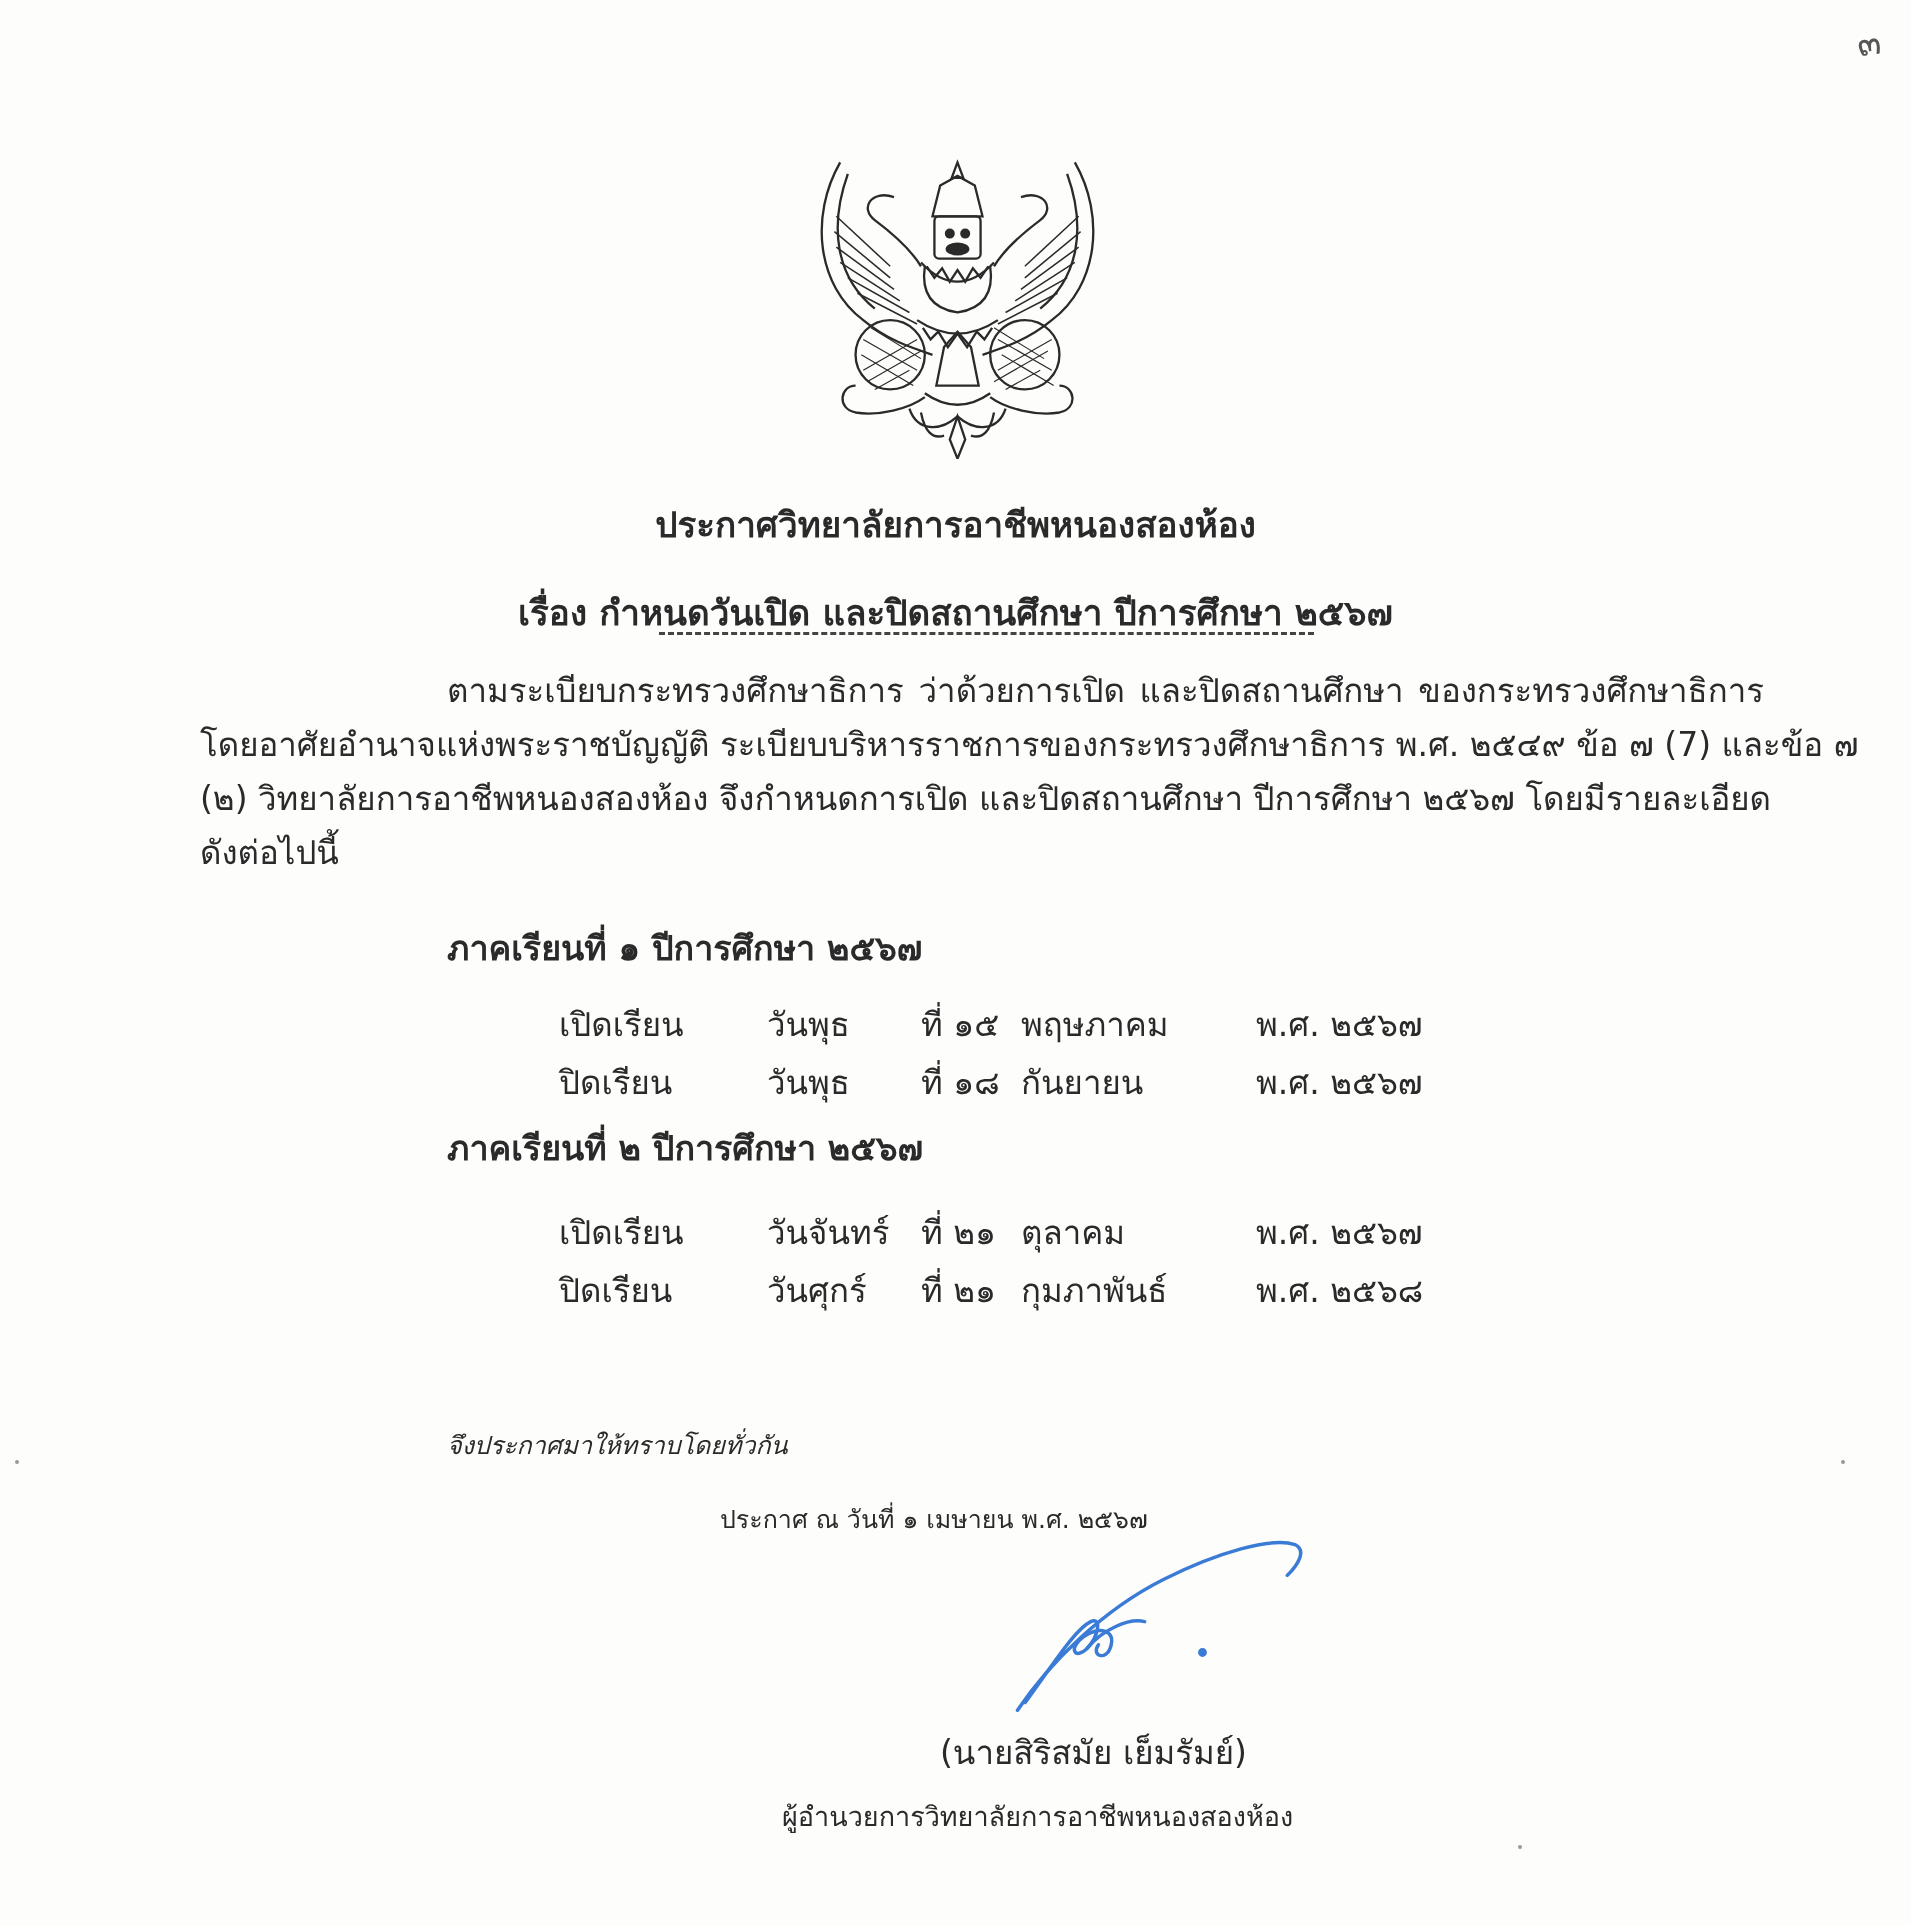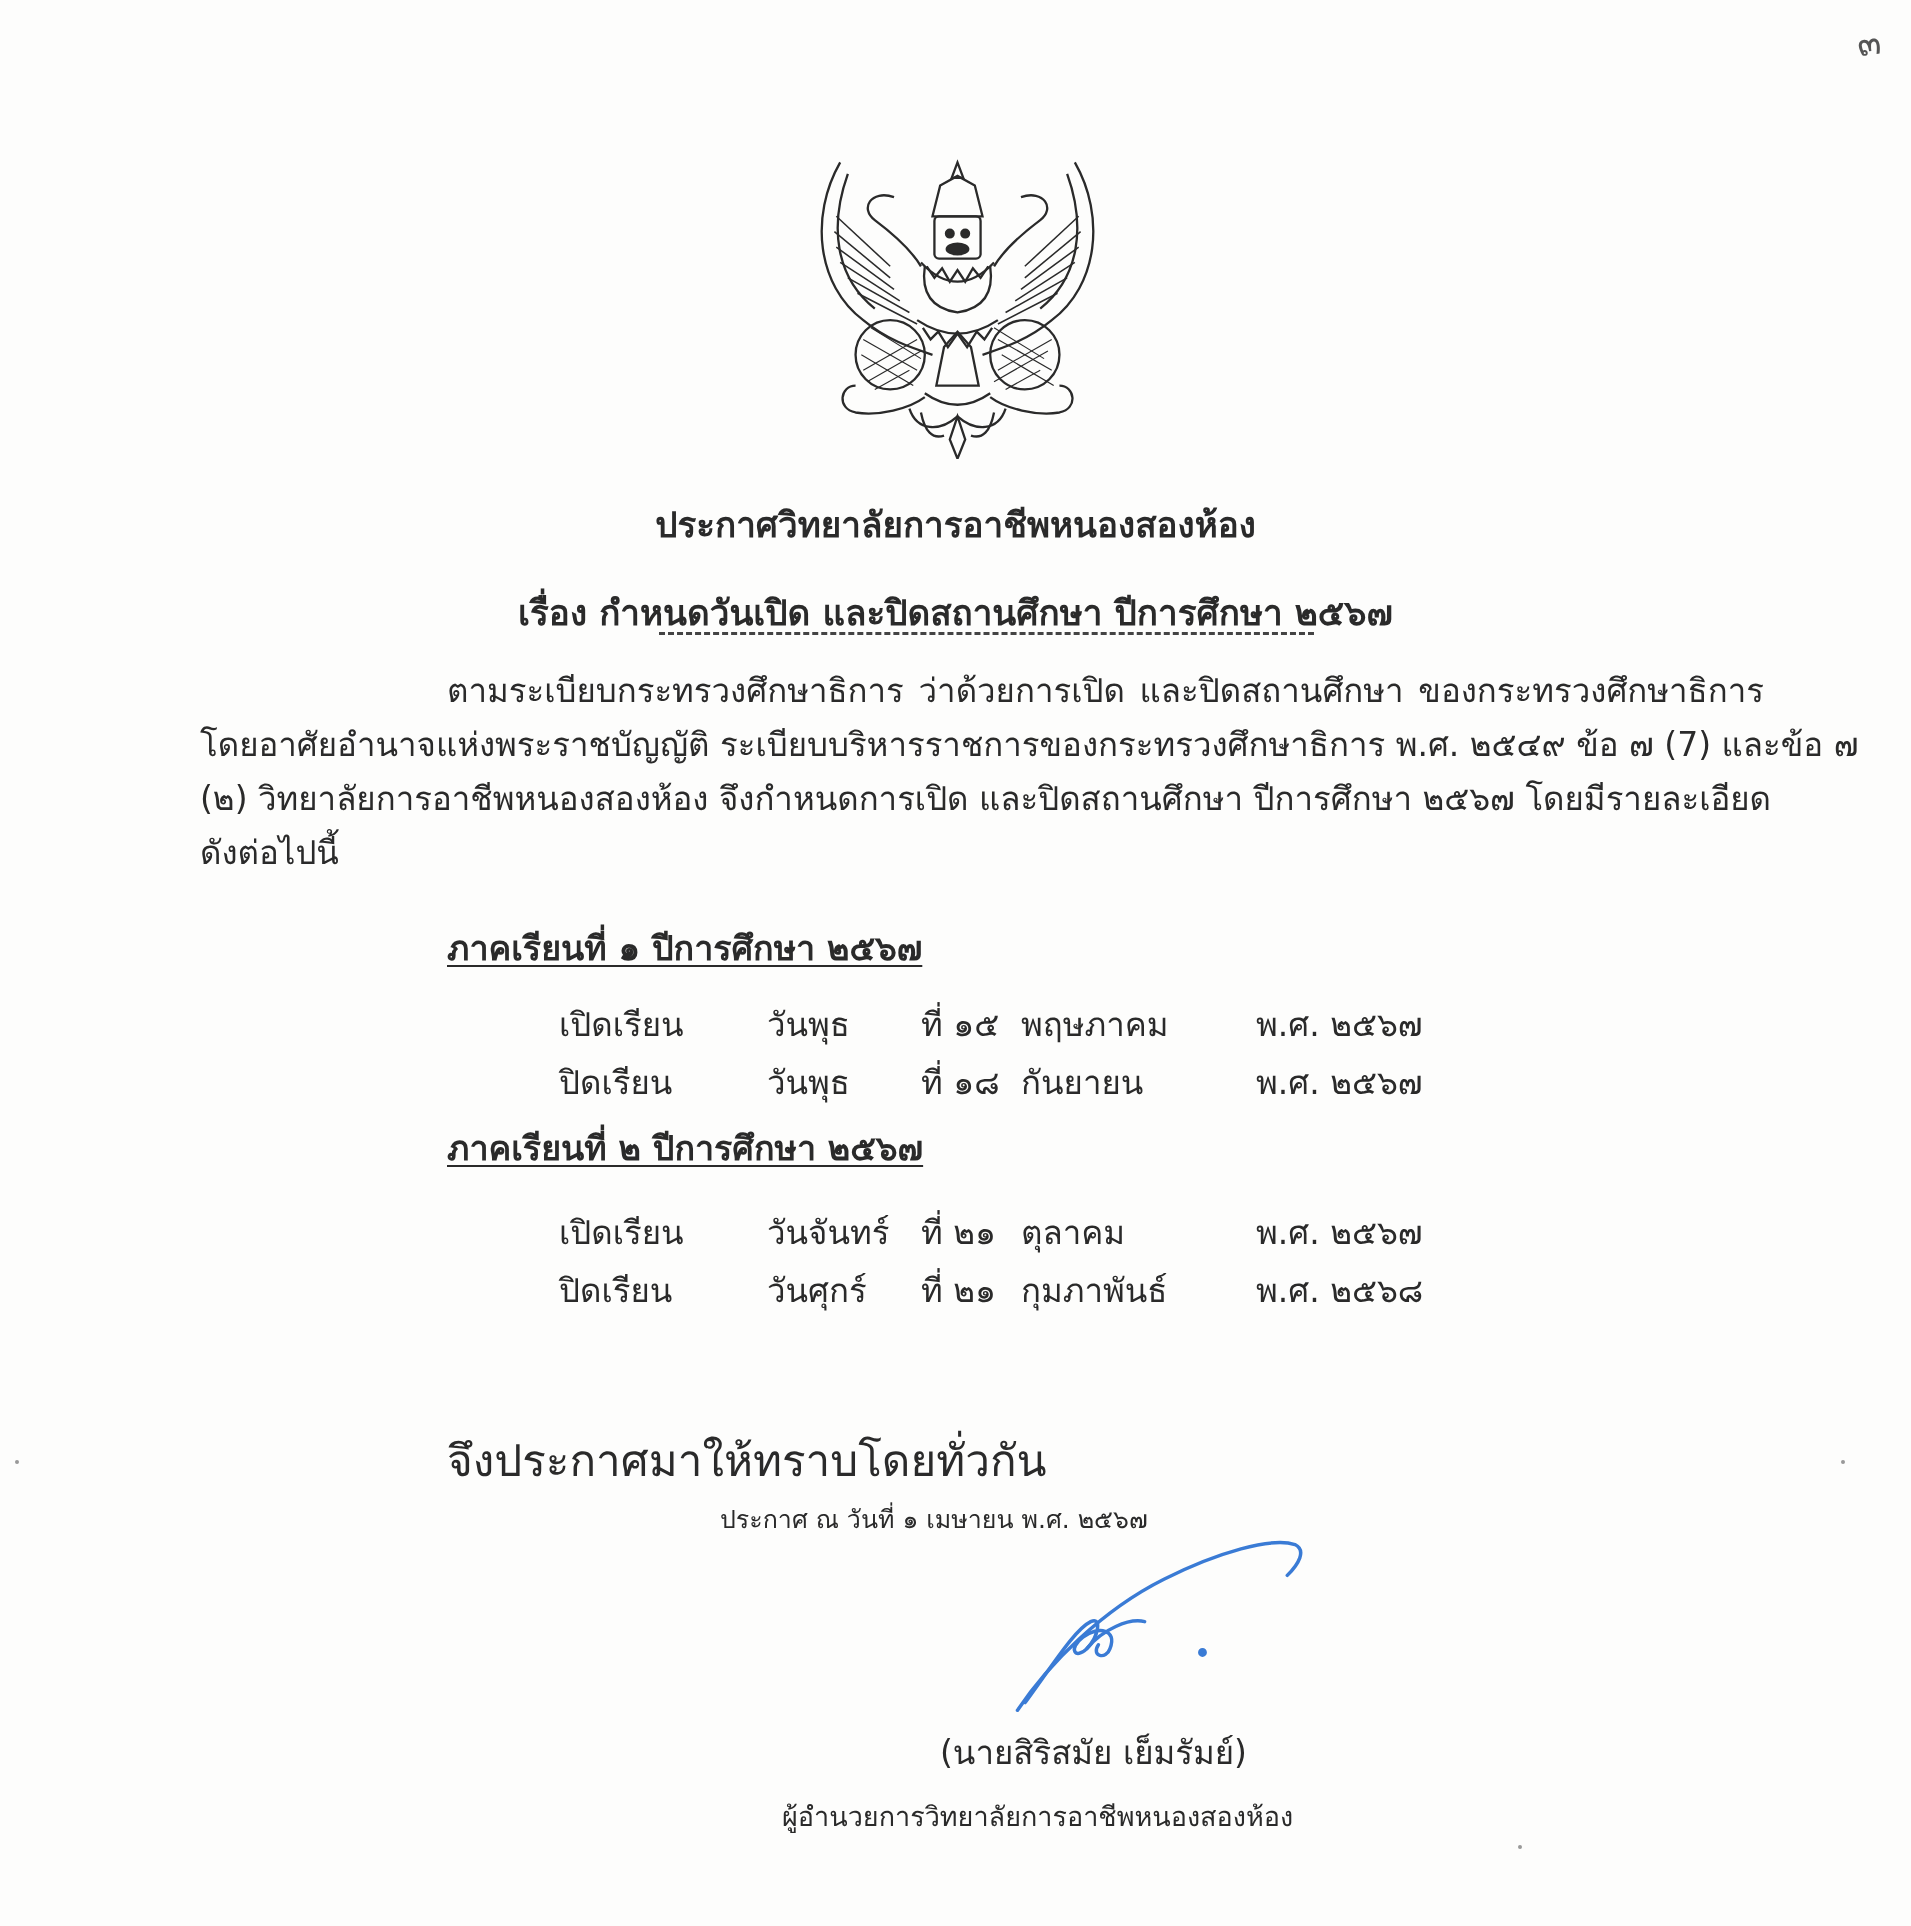--- a/index.html
+++ b/index.html
@@ -11,29 +11,29 @@
   .page-num { left:1857px; top:15.4px; font-size:35px; color:#555; transform:rotate(-8deg); }
   .emblem { left:794px; top:139px; width:327px; height:320px; }
   .title { left:0; width:1911px; text-align:center; font-weight:bold; font-size:35px; letter-spacing:0; }
   .t1 { top:497px; }
   .t2 { top:555px;margin-top:30px; }
   .rule { left:659px; top:632px; width:655px; border-top:3.1px dashed #444; height:0; }
   .body-text { font-size:33px; line-height:1; white-space:nowrap; }
   .para { left:200px; width:1564px; }
   .para .ln { position:absolute; left:0; width:1564px; white-space:nowrap; text-align:justify; text-align-last:justify; }
   .para .ln.last { text-align-last:left; }
-  .sec-head { left:447px; font-size:34px; font-weight:bold; text-decoration:underline; text-underline-offset:4.6px; text-decoration-thickness:2.3px; white-space:nowrap; }
+  .sec-head { left:447px; font-size:34px; font-weight:bold; text-underline-offset:4.6px; text-decoration-thickness:2.3px; white-space:nowrap; }
   .row { left:559px; width:886px; height:42px; font-size:33px; }
   .row span { position:absolute; top:0; white-space:nowrap; }
   .c-act { left:0; }
   .c-day { left:208px; }
   .c-date { left:362px; }
   .c-month { left:462px; }
   .c-year { left:697px; }
-  .closing { left:447px; top:1425px; font-size:44px; white-space:nowrap; }
+  .closing { left:447px; top:1425px; font-size:25px; white-space:nowrap;font-style:italic; }
   .dateline { left:720px; top:1499px; font-size:25px; white-space:nowrap; }
   .signature { left:1002px; top:1533px; width:347px; height:185px; }
   .signer { left:940px; top:1726px; font-size:33px; white-space:nowrap; }
   .position { left:782px; top:1795px; font-size:27px; white-space:nowrap; }
   .speck { position:absolute; width:3.9px; height:3.9px; border-radius:50%; background:#999; }
 </style>
 </head>
 <body>
 
 <div class="abs page-num">๓</div>

